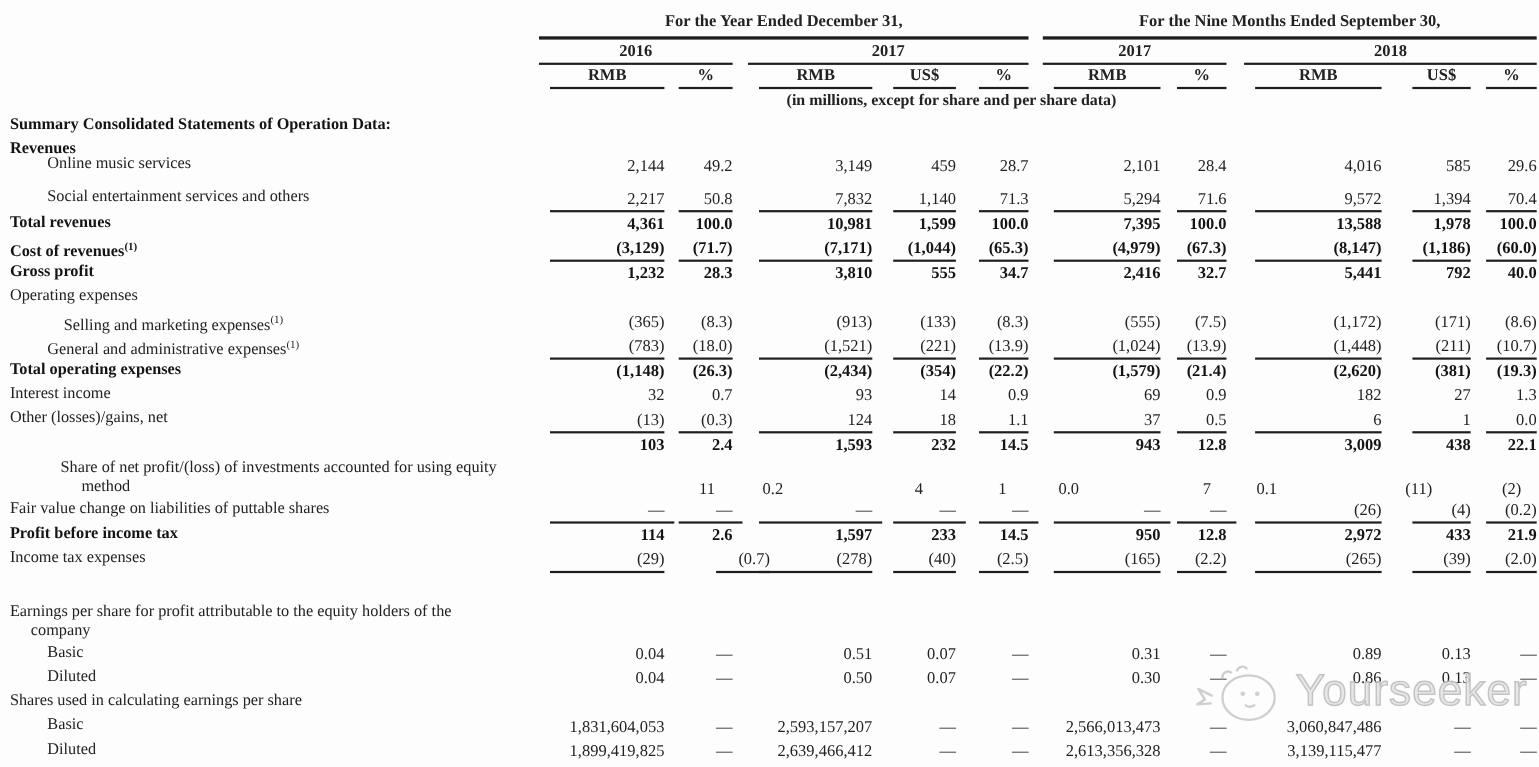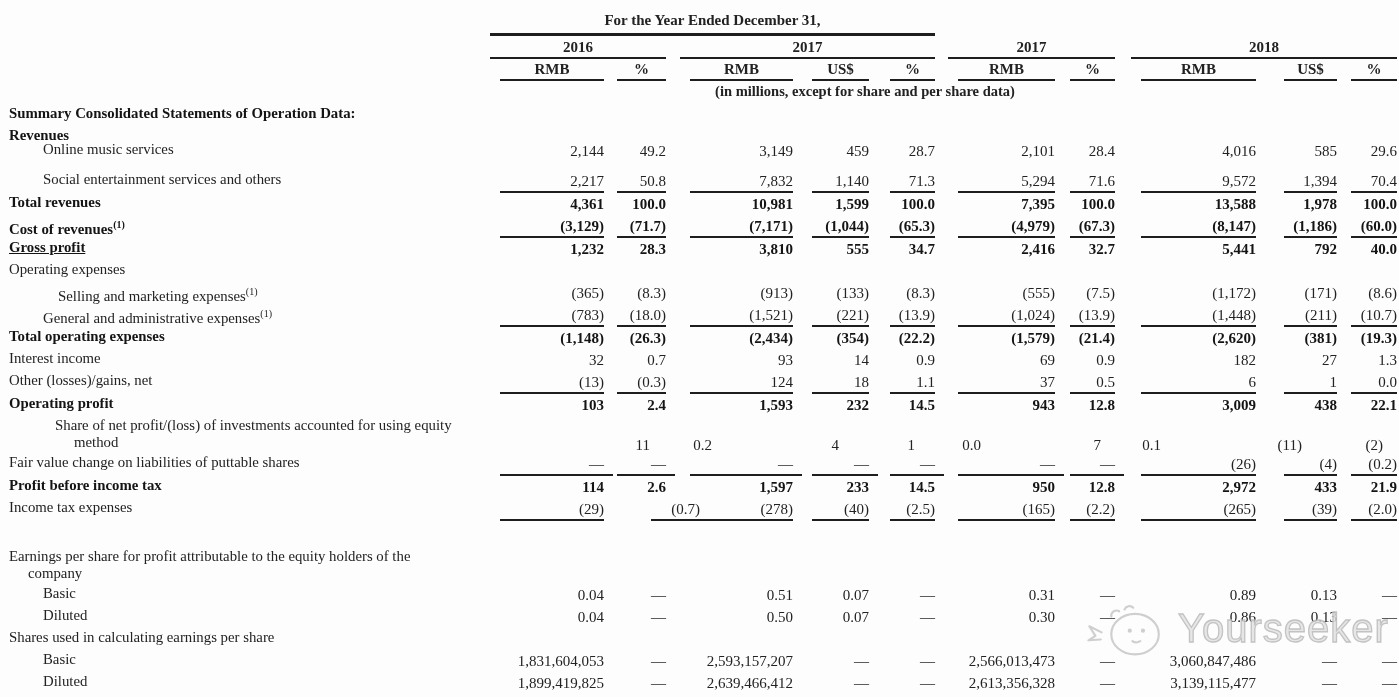--- a/index.html
+++ b/index.html
@@ -51,20 +51,21 @@
     font-size:40px;letter-spacing:1px;color:#e3e3e3;
     -webkit-text-stroke:1.3px #b9b9b9;line-height:60px;white-space:nowrap;}
 </style>
 </head>
 <body>
 
 <div class="page">
 
   <div class="hdr">
     <div class="grp g1">For the Year Ended December 31,</div>
+    <div class="grp g2">For the Nine Months Ended September 30,</div>
 
     <div class="yr y1">2016</div>
     <div class="yr y2">2017</div>
     <div class="yr y3">2017</div>
     <div class="yr y4">2018</div>
 
     <div class="ch ch0">RMB</div>
     <div class="ch ch1">%</div>
     <div class="ch ch2">RMB</div>
     <div class="ch ch3">US$</div>
@@ -131,21 +132,21 @@
         <div class="val b rule-single" style="left: 690px; width: 103px;">(7,171)</div>
         <div class="val b rule-single" style="left: 812px; width: 57px;">(1,044)</div>
         <div class="val b rule-single" style="left: 890px; width: 45px;">(65.3)</div>
         <div class="val b rule-single" style="left: 958px; width: 97px;">(4,979)</div>
         <div class="val b rule-single" style="left: 1070px; width: 45px;">(67.3)</div>
         <div class="val b rule-single" style="left: 1141px; width: 115px;">(8,147)</div>
         <div class="val b rule-single" style="left: 1284px; width: 53px;">(1,186)</div>
         <div class="val b rule-single" style="left: 1351px; width: 46px;">(60.0)</div>
       </div>
       <div class="row" style="top: 239px; height: 22px;">
-        <div class="lbl b" style="padding-left: 9px; text-decoration: underline;">Gross profit</div>
+        <div class="lbl b" style="padding-left: 9px;">Gross profit</div>
         <div class="val b" style="left: 500px; width: 104px;">1,232</div>
         <div class="val b" style="left: 617px; width: 49px;">28.3</div>
         <div class="val b" style="left: 690px; width: 103px;">3,810</div>
         <div class="val b" style="left: 812px; width: 57px;">555</div>
         <div class="val b" style="left: 890px; width: 45px;">34.7</div>
         <div class="val b" style="left: 958px; width: 97px;">2,416</div>
         <div class="val b" style="left: 1070px; width: 45px;">32.7</div>
         <div class="val b" style="left: 1141px; width: 115px;">5,441</div>
         <div class="val b" style="left: 1284px; width: 53px;">792</div>
         <div class="val b" style="left: 1351px; width: 46px;">40.0</div>
@@ -212,21 +213,20 @@
         <div class="val rule-single" style="left: 690px; width: 103px;">124</div>
         <div class="val rule-single" style="left: 812px; width: 57px;">18</div>
         <div class="val rule-single" style="left: 890px; width: 45px;">1.1</div>
         <div class="val rule-single" style="left: 958px; width: 97px;">37</div>
         <div class="val rule-single" style="left: 1070px; width: 45px;">0.5</div>
         <div class="val rule-single" style="left: 1141px; width: 115px;">6</div>
         <div class="val rule-single" style="left: 1284px; width: 53px;">1</div>
         <div class="val rule-single" style="left: 1351px; width: 46px;">0.0</div>
       </div>
       <div class="row" style="top: 395px; height: 22px;">
-        <div class="lbl b" style="padding-left: 9px;">Operating profit</div>
         <div class="val b" style="left: 500px; width: 104px;">103</div>
         <div class="val b" style="left: 617px; width: 49px;">2.4</div>
         <div class="val b" style="left: 690px; width: 103px;">1,593</div>
         <div class="val b" style="left: 812px; width: 57px;">232</div>
         <div class="val b" style="left: 890px; width: 45px;">14.5</div>
         <div class="val b" style="left: 958px; width: 97px;">943</div>
         <div class="val b" style="left: 1070px; width: 45px;">12.8</div>
         <div class="val b" style="left: 1141px; width: 115px;">3,009</div>
         <div class="val b" style="left: 1284px; width: 53px;">438</div>
         <div class="val b" style="left: 1351px; width: 46px;">22.1</div>

